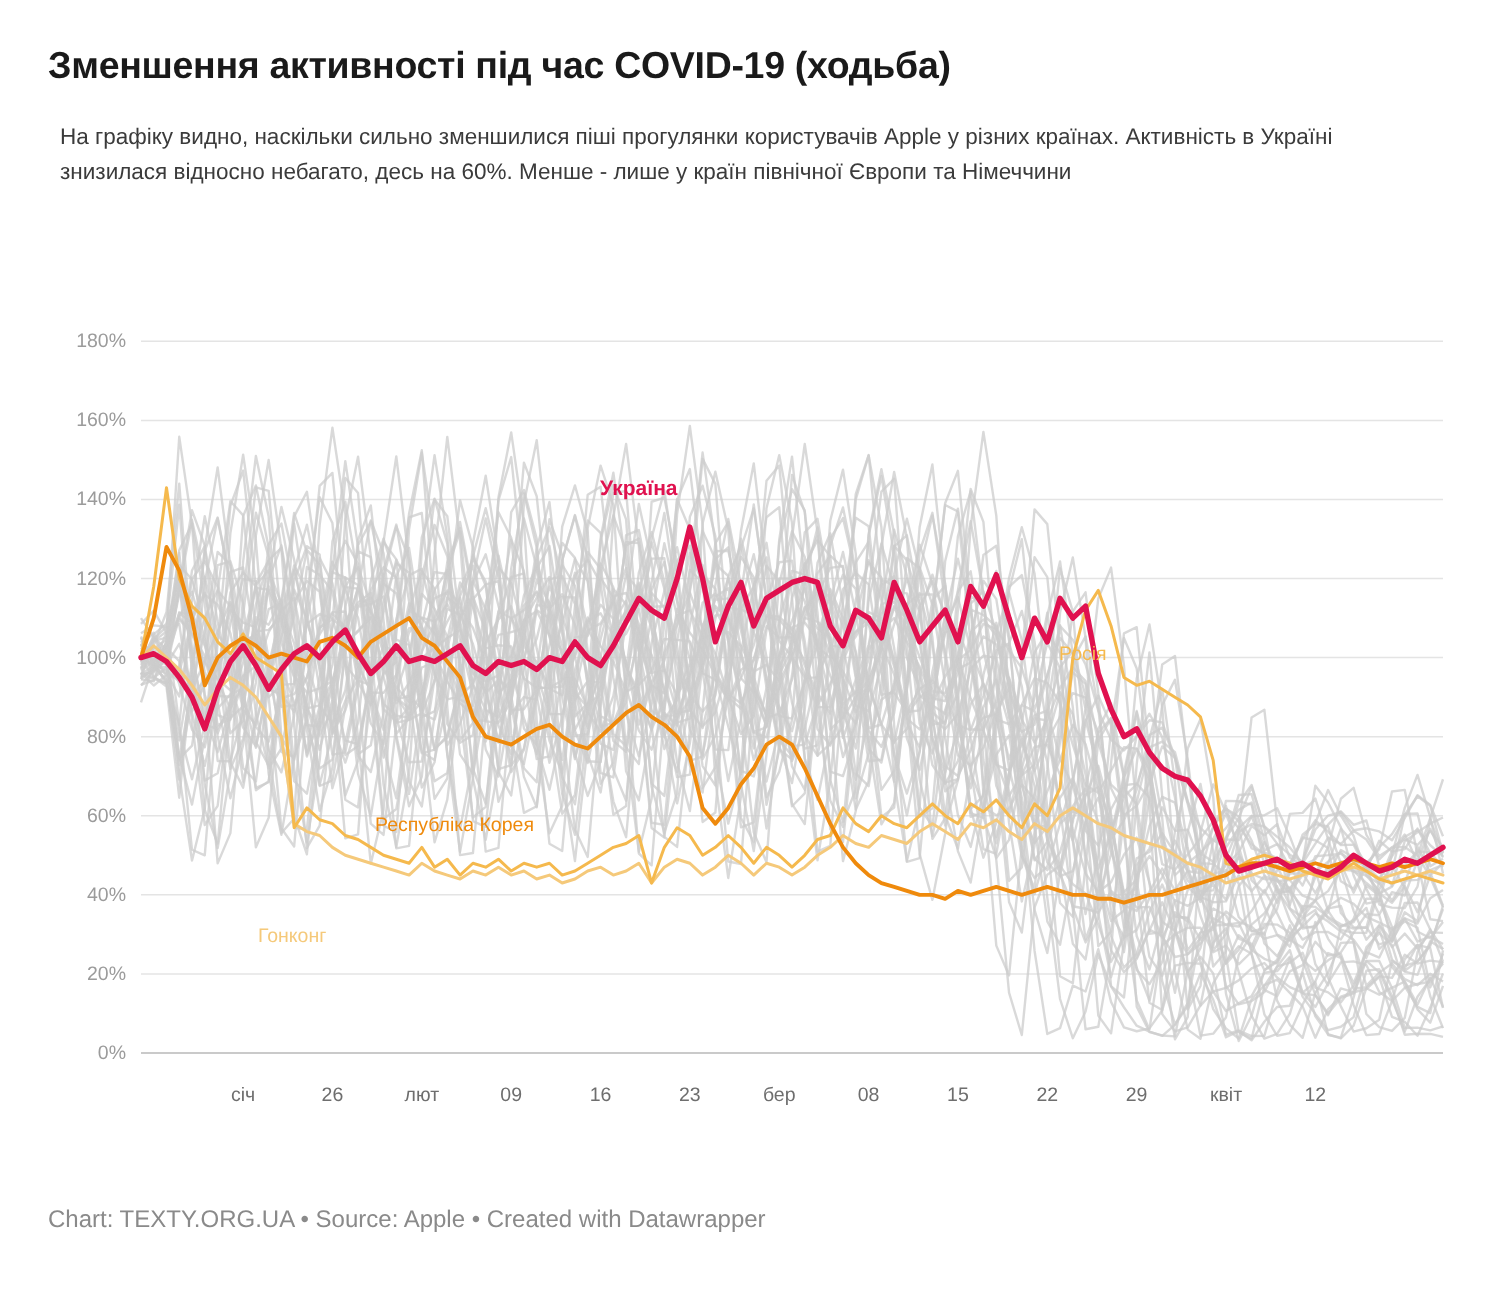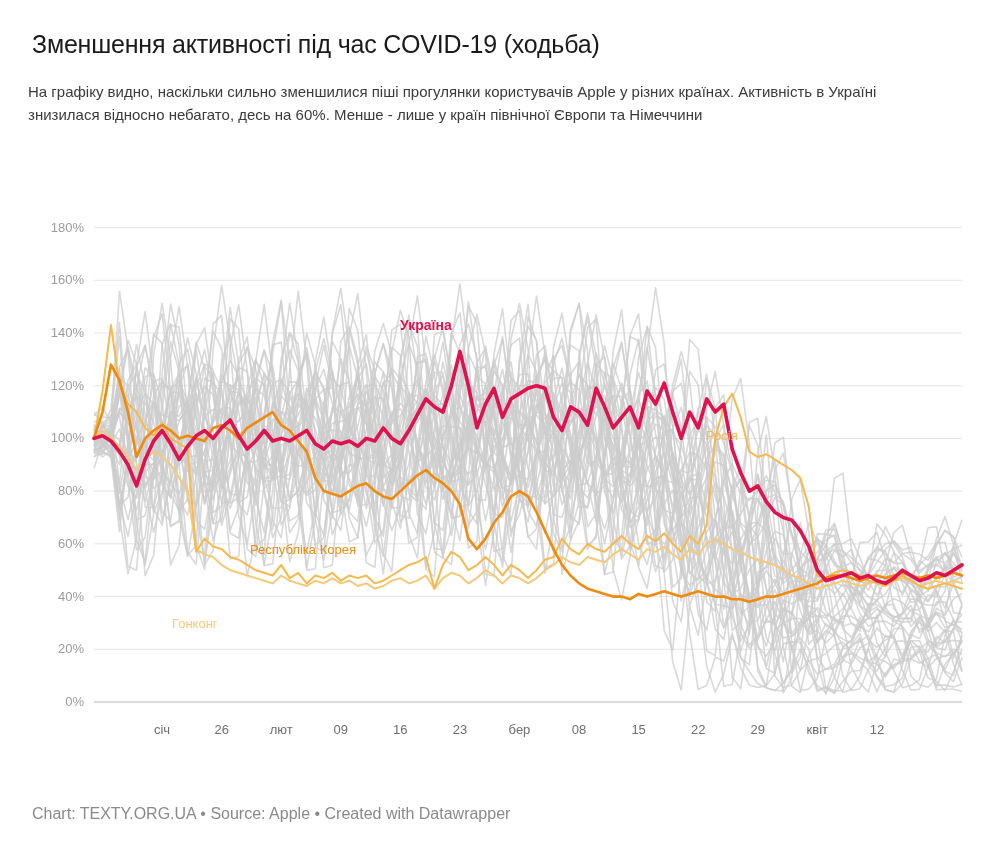--- a/index.html
+++ b/index.html
@@ -20,27 +20,27 @@
     width: 1000px;
     height: 867px;
     box-sizing: border-box;
     padding: 0;
   }
   .chart-title {
     position: absolute;
     left: 32px;
     top: 30px;
     font-size: 25px;
-    font-weight: normal;
+    font-weight: bold;
     color: #1a1a1a;
     letter-spacing: -0.2px;
   }
   .chart-desc {
     position: absolute;
-    left: 28px;
+    left: 40px;
     top: 80px;
     width: 880px;
     font-size: 15px;
     line-height: 23px;
     color: #3b3b3b;
   }
   .plot-area {
     position: absolute;
     left: 32px;
     top: 180px;

